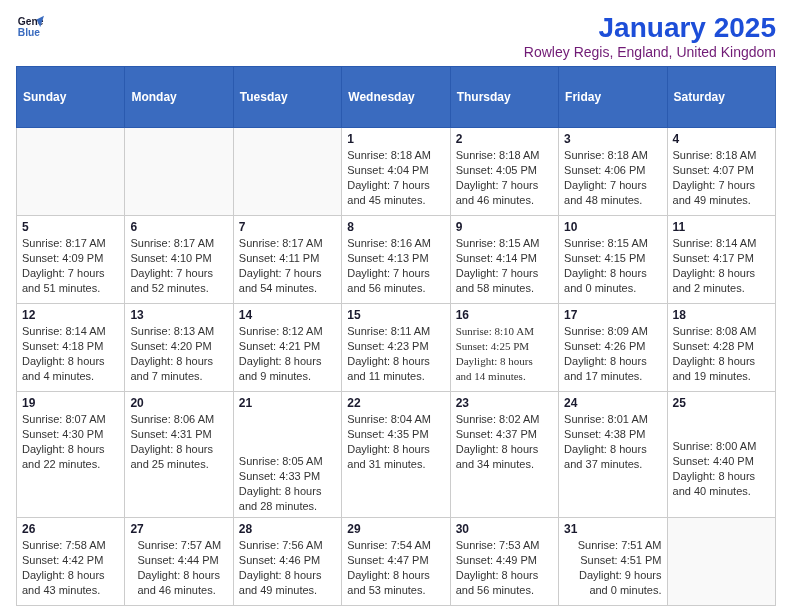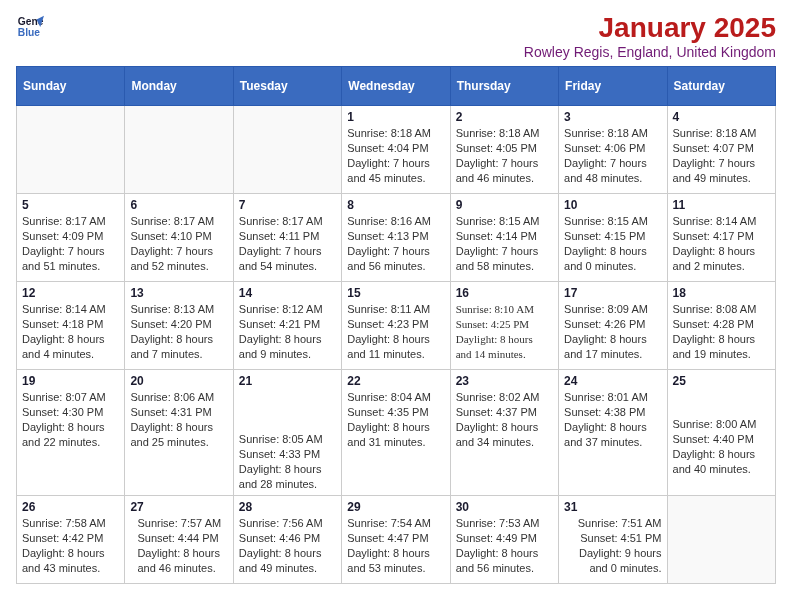--- a/index.html
+++ b/index.html
@@ -31,37 +31,37 @@
     .logo-icon {
       width: 28px;
       height: 28px;
     }
     .title-block {
       text-align: right;
     }
     .month-title {
       font-size: 28px;
       font-weight: bold;
-      color: #b91c1c;
+      color: #1d4ed8;
     }
     .subtitle {
       font-size: 14px;
       color: #701a75;
       font-weight: normal;
     }
     table {
       width: 100%;
       border-collapse: collapse;
       table-layout: fixed;
     }
     .day-header {
       background-color: #3a6bbf;
       color: white;
       text-align: left;
-      padding: 12px 6px;
+      padding: 23px 6px;
       font-size: 12px;
       font-weight: bold;
       border: 1px solid #2a5aaf;
     }
     .day-cell {
       vertical-align: top;
       border: 1px solid #ccc;
       padding: 4px 5px;
       height: 88px;
       background: #fff;

